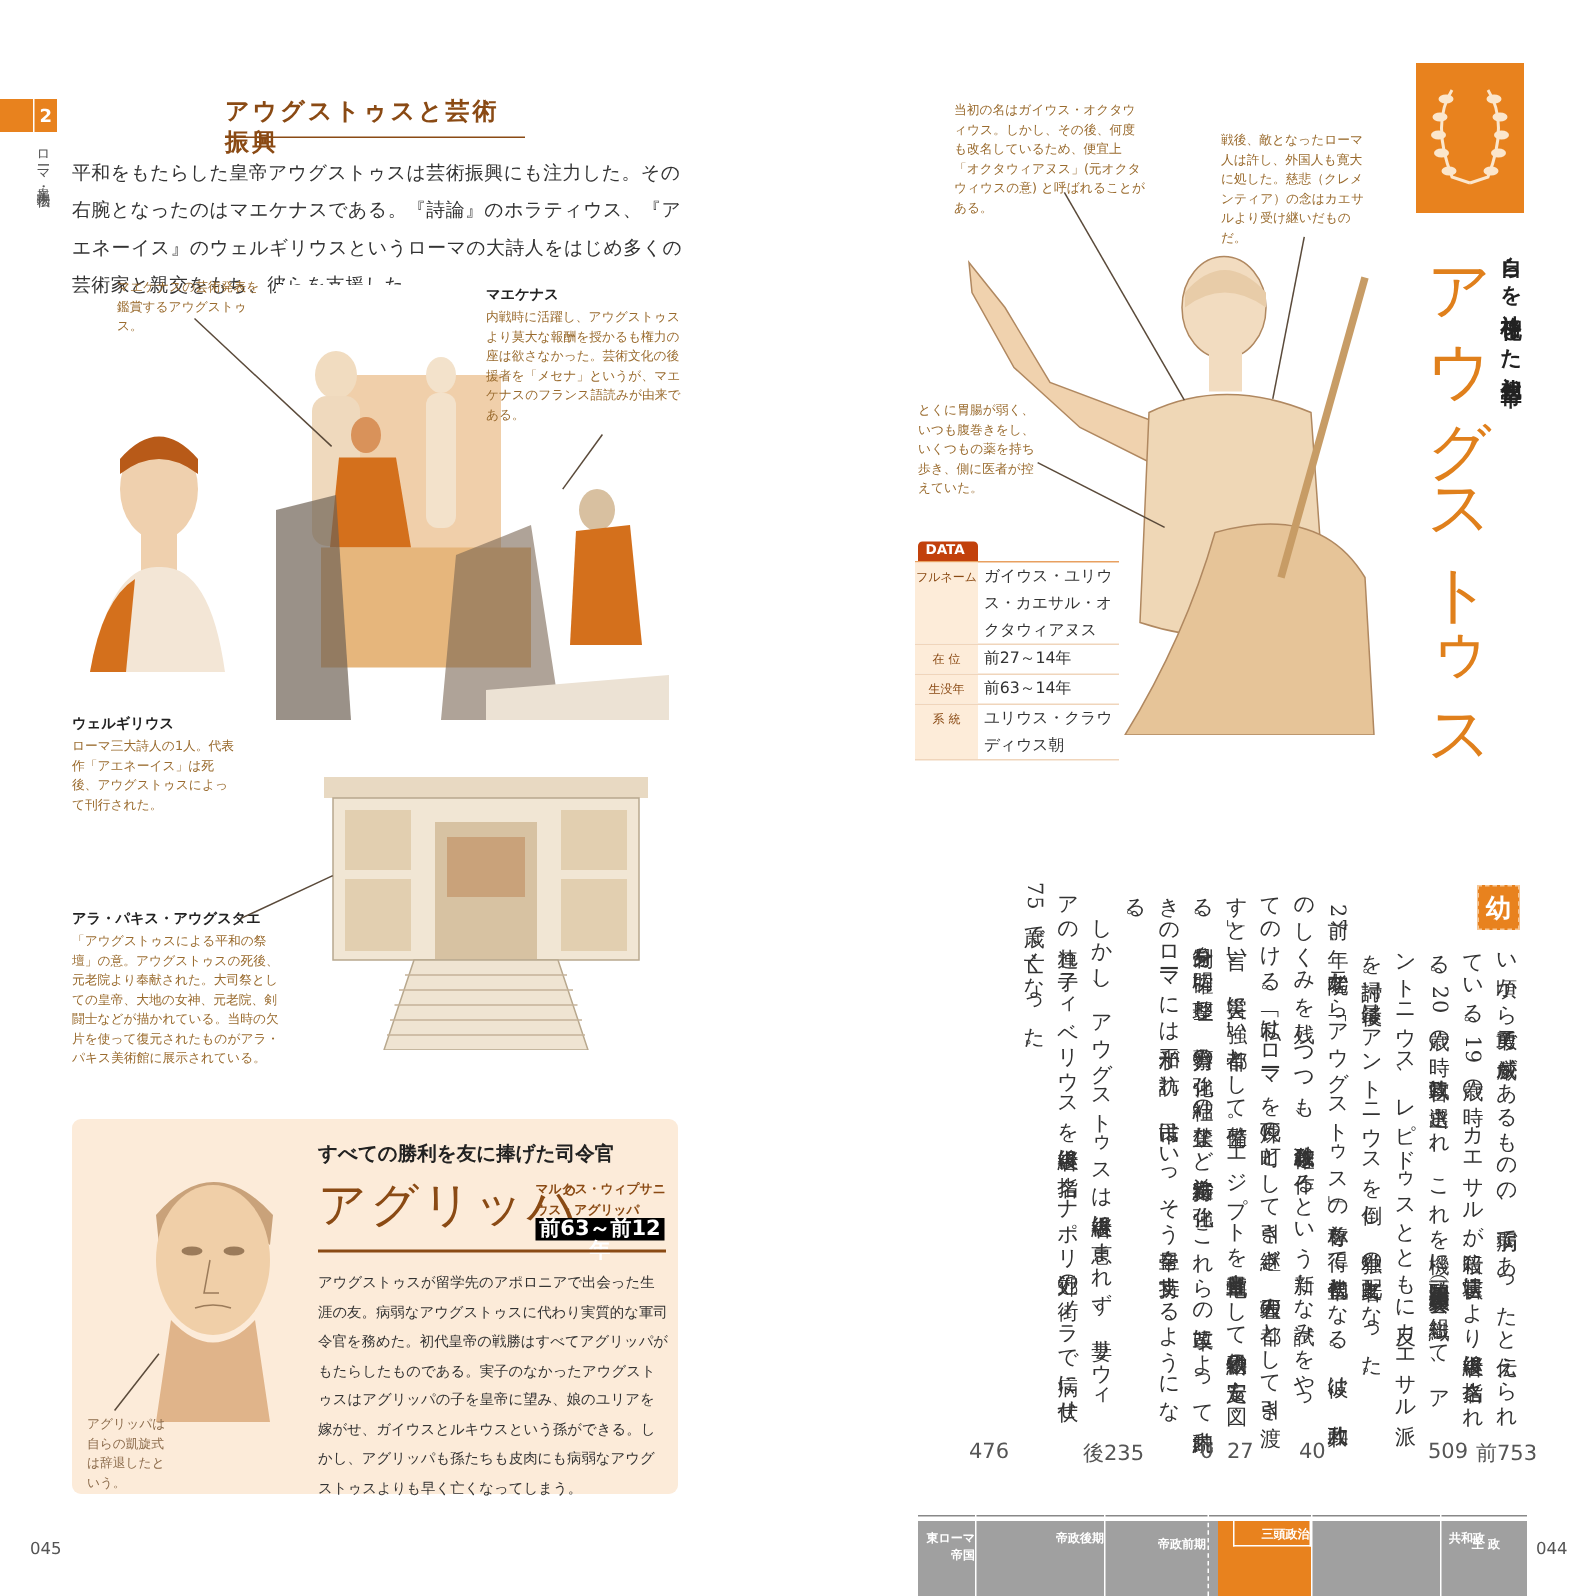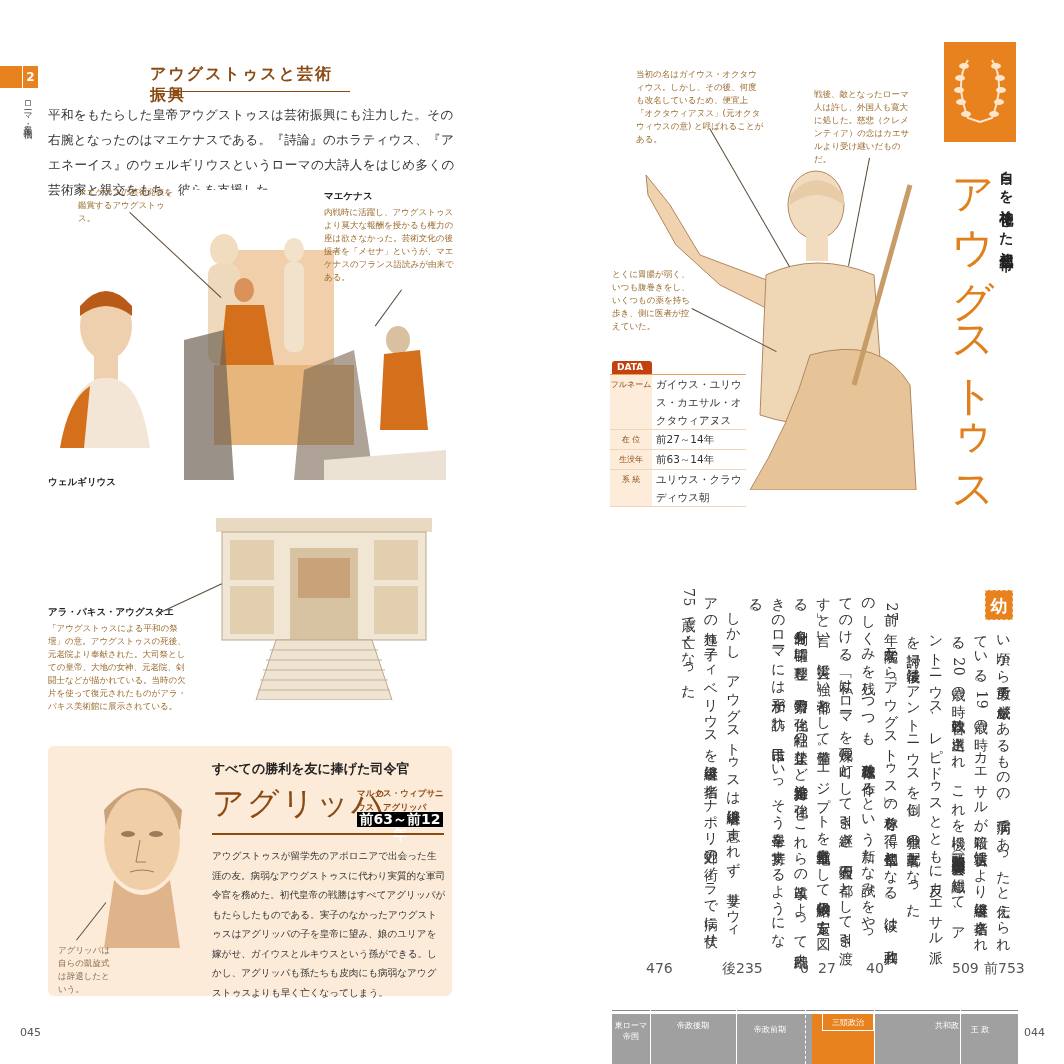--- a/index.html
+++ b/index.html
@@ -47,21 +47,21 @@
 .data-v{padding-left:4px;color:#333}
 
 .drop-cap{left:985px;top:590px;width:28px;height:30px;background:#e8821e;color:#fff;font-size:17px;font-weight:bold;text-align:center;line-height:30px;border:1px dashed #f8c896}
 .vbody{left:605px;top:588px;width:410px;height:360px;writing-mode:vertical-rl;font-family:"DejaVu Serif",serif;font-size:14px;line-height:22.5px;color:#333;letter-spacing:0.6px}
 .vbody p{text-indent:1em}
 
 
 .tl-axis{left:612px;top:1010px;width:406px;height:1px;background:#888}
 .tl-tick{position:absolute;top:960px;font-size:14px;color:#555}
 .tl-bar{left:612px;top:1014px;width:406px;height:50px;background:#a0a0a0}
-.tl-seg{position:absolute;top:1014px;height:50px;color:#fff;font-size:8px;font-weight:normal;text-align:center;padding-top:6px;line-height:11px}
+.tl-seg{position:absolute;top:1014px;height:50px;color:#fff;font-size:8px;font-weight:bold;text-align:right;padding-top:6px;line-height:11px}
 .tl-div{position:absolute;top:1010px;width:1px;height:54px;background:#fff}
 </style>
 </head>
 <body>
 
 <div class="abs chap-tab"></div>
 <div class="abs chap-num">2</div>
 <div class="abs chap-title">ローマ皇帝・人物伝</div>
 
 <div class="abs sec-title">アウグストゥスと芸術振興</div>
@@ -97,20 +97,21 @@
   <svg width="100" height="172" viewBox="0 0 100 172">
     <ellipse cx="52" cy="50" rx="26" ry="34" fill="#efd0ae"></ellipse>
     <path d="M26 30 Q52 0 78 30 L78 40 Q52 20 26 40 Z" fill="#b85a18"></path>
     <rect x="40" y="78" width="24" height="30" fill="#efd0ae"></rect>
     <path d="M6 172 Q20 100 52 102 Q86 100 96 172 Z" fill="#f3e6d6"></path>
     <path d="M6 172 Q14 124 36 110 L30 172 Z" fill="#d4701c"></path>
   </svg>
 </div>
 <div class="abs" style="left:48px;top:476px;width:110px">
   <div class="cap-head">ウェルギリウス</div>
+  <div class="cap">ローマ三大詩人の1人。代表作「アエネーイス」は死後、アウグストゥスによって刊行された。</div>
 </div>
 
 <div class="abs illus" style="left:216px;top:518px;width:216px;height:182px">
   <svg width="216" height="182" viewBox="0 0 216 182">
     <rect x="0" y="0" width="216" height="14" fill="#e8d9c2"></rect>
     <rect x="6" y="14" width="204" height="108" fill="#f1e6d4" stroke="#b8a88e"></rect>
     <rect x="14" y="22" width="44" height="40" fill="#e2cfb0"></rect>
     <rect x="14" y="68" width="44" height="48" fill="#e2cfb0"></rect>
     <rect x="158" y="22" width="44" height="40" fill="#e2cfb0"></rect>
     <rect x="158" y="68" width="44" height="48" fill="#e2cfb0"></rect>

